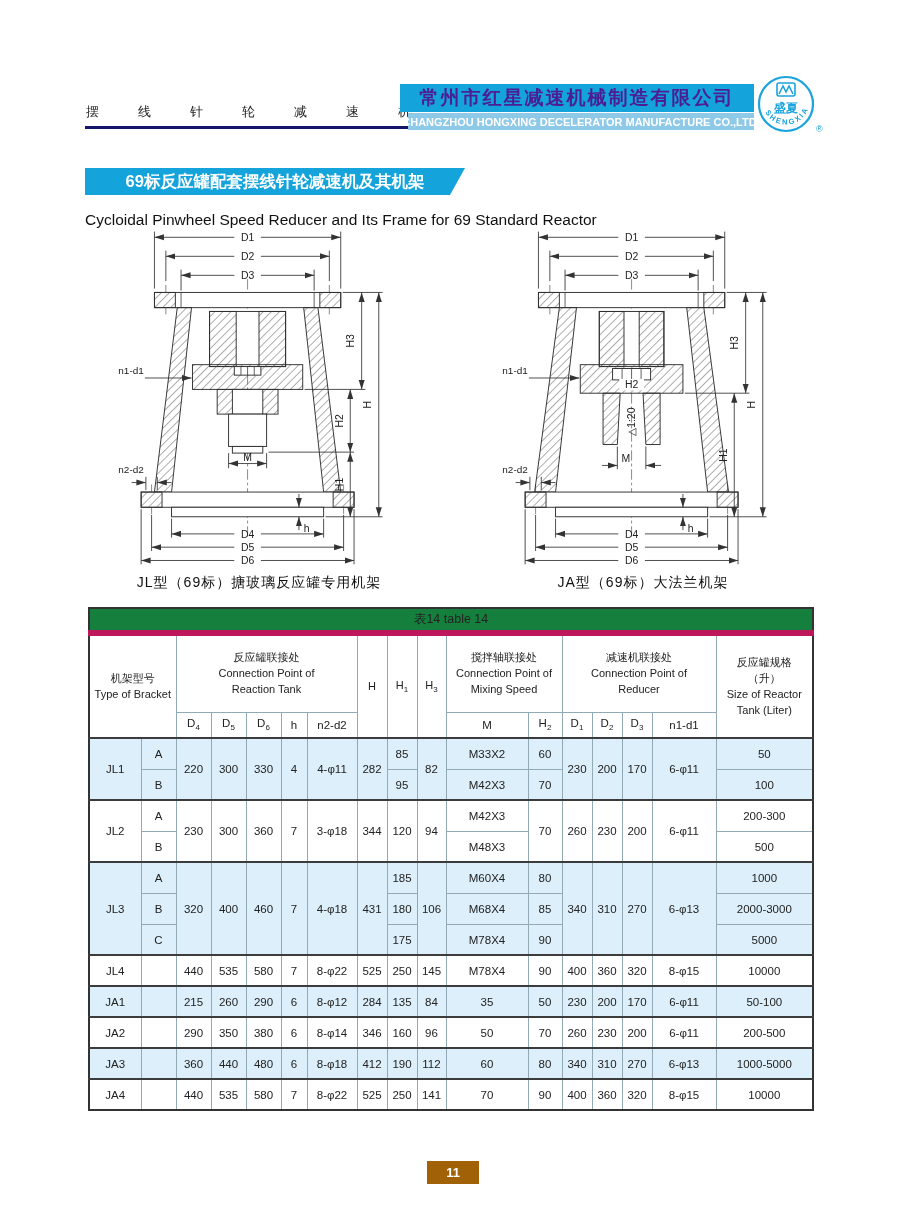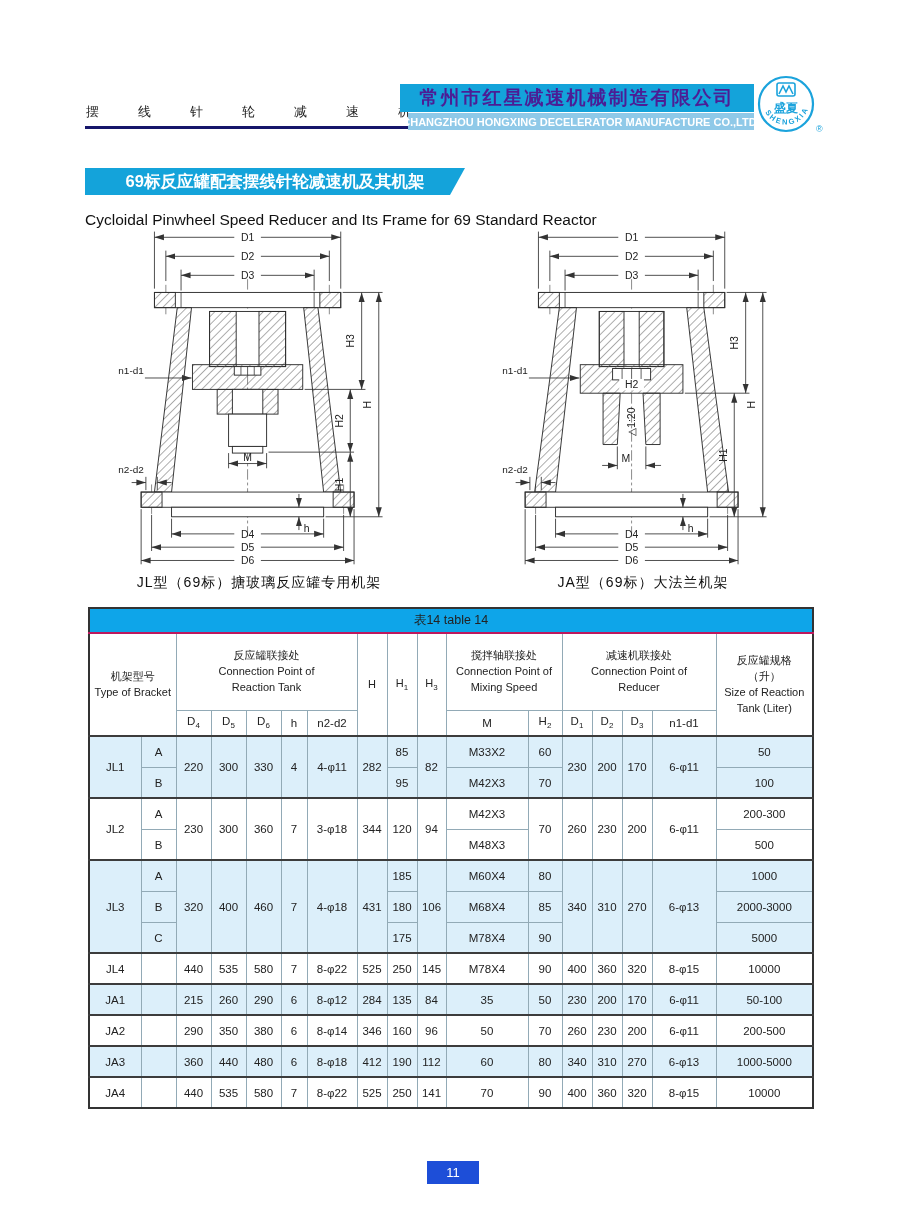--- a/index.html
+++ b/index.html
@@ -30,31 +30,31 @@
   .fig svg { display:block; }
   .fig-caption { margin-top:4px; font-size:14px; color:#111; letter-spacing:1px; }
   .dtx { font-family:"Liberation Sans", sans-serif; font-size:11px; fill:#222; }
   .dtx-s { font-family:"Liberation Sans", sans-serif; font-size:10.5px; fill:#222; }
 
   
   .spec-wrap { position:absolute; left:88px; top:607px; }
   table.spec { border-collapse:collapse; table-layout:fixed; width:724px; border:2px solid #333; }
   table.spec th, table.spec td { border:1px solid #92aab6; text-align:center; vertical-align:middle;
             color:#222; font-weight:normal; overflow:hidden; }
-  tr.cap th { height:25px; background:#0ea5e9; font-size:12.5px; border-bottom:2px solid #be185d;margin-left:40px; }
+  tr.cap th { height:25px; background:#15803d; font-size:12.5px; border-bottom:6px solid #be185d;margin-left:40px; }
   tr.grp th { height:50px; font-size:11px; line-height:1.45; padding:14px 1px; background:#fff; }
   tr.subh th { height:26px; font-size:11.5px; background:#fff; }
   tbody td { height:31px; font-size:11.5px; background:#fff; }
   tbody tr.shade td { background:#dceffa; }
   tbody tr.block td { border-top:2px solid #3c3c3c; }
   sub { font-size:8px; }
 
   
-  .page-num { position:absolute; left:427px; top:1161px; width:52px; height:23px; background:#1d4ed8;
-              color:#fff; font-size:13px; font-weight:normal; display:flex; align-items:center; justify-content:center; }
+  .page-num { position:absolute; left:427px; top:1161px; width:52px; height:23px; background:#a16207;
+              color:#fff; font-size:13px; font-weight:bold; display:flex; align-items:center; justify-content:center; }
 </style>
 </head>
 <body>
 
 <div class="page">
 
   <div class="hdr-left-text">摆线针轮减速机</div>
   <div class="hdr-line"></div>
   <div class="bar-cn">常州市红星减速机械制造有限公司</div>
   <div class="bar-en">CHANGZHOU HONGXING DECELERATOR MANUFACTURE CO.,LTD.</div>
@@ -344,21 +344,21 @@
               <div>Mixing Speed</div>
           </th>
           <th colspan="4">
             <div>减速机联接处</div>
               <div>Connection Point of</div>
               <div>Reducer</div>
           </th>
           <th rowspan="2">
             <div>反应罐规格</div>
               <div>（升）</div>
-            <div>Size of Reaction</div>
+            <div>Size of Reactor</div>
               <div>Tank (Liter)</div>
           </th>
         </tr>
         <tr class="subh">
           <th><span>D</span><sub>4</sub></th>
           <th><span>D</span><sub>5</sub></th>
           <th><span>D</span><sub>6</sub></th>
           <th><span>h</span></th>
           <th><span>n2-d2</span></th>
           <th><span>M</span></th>

